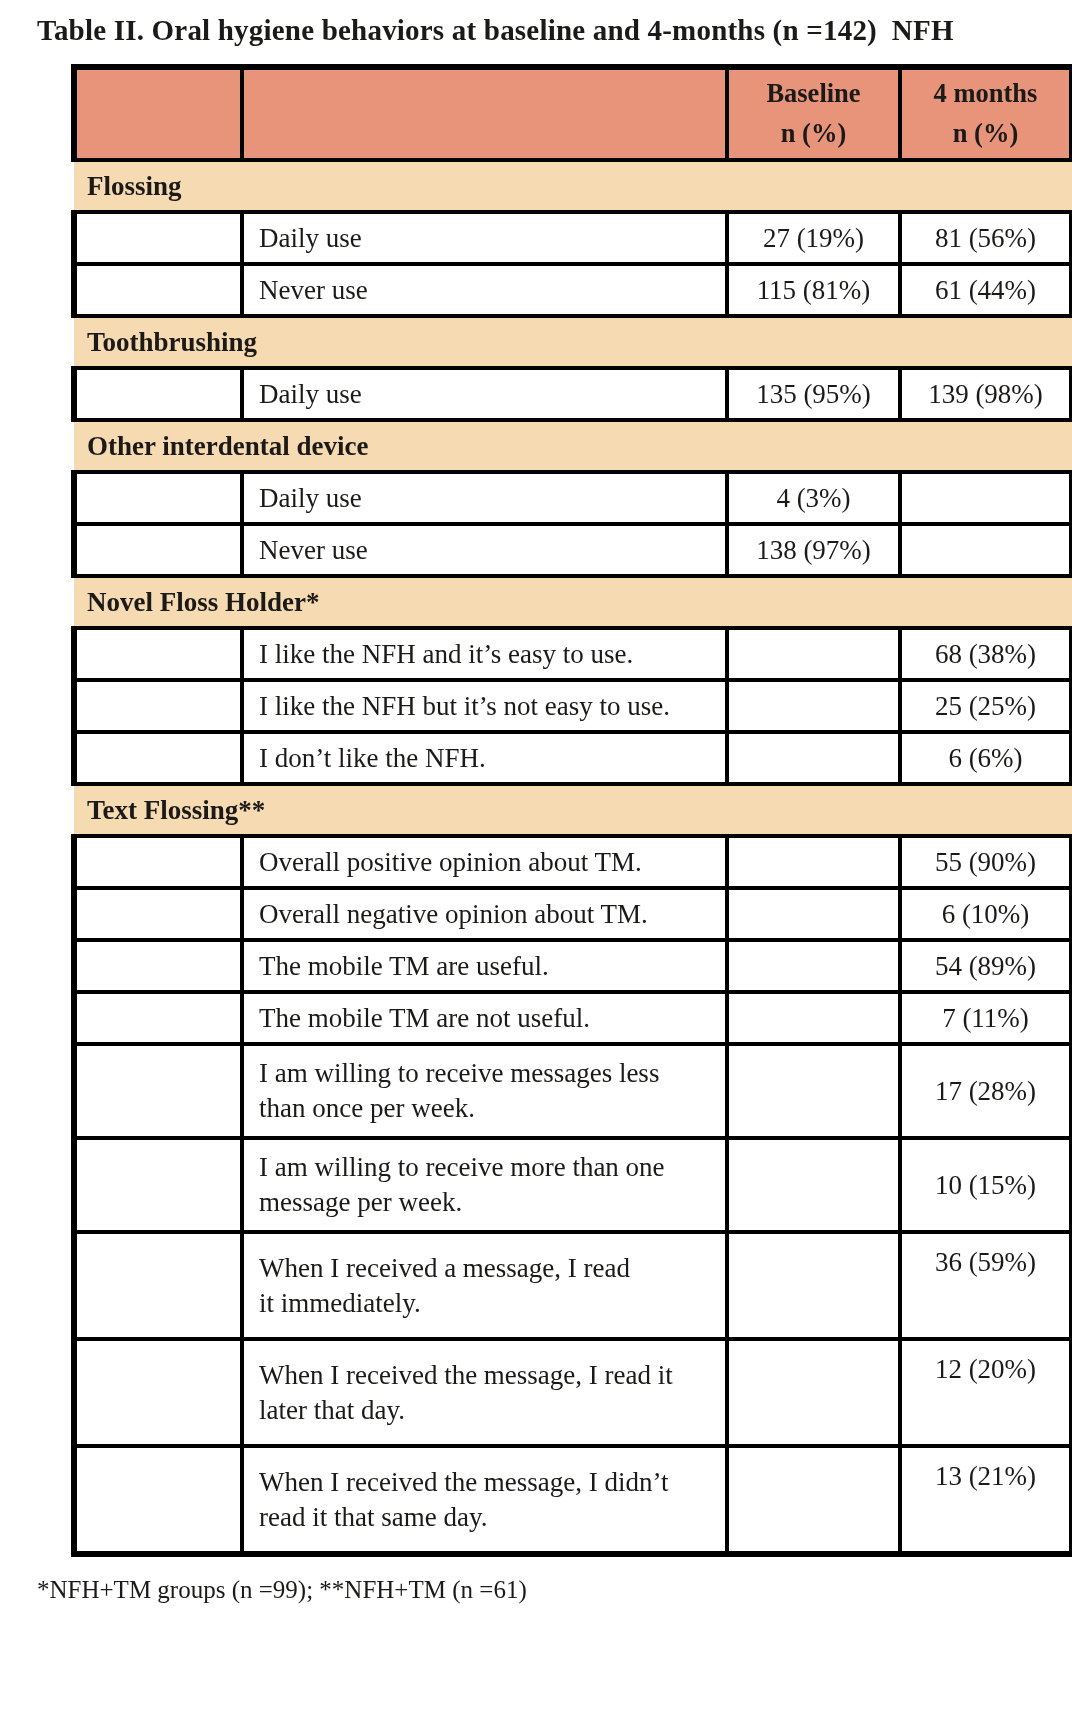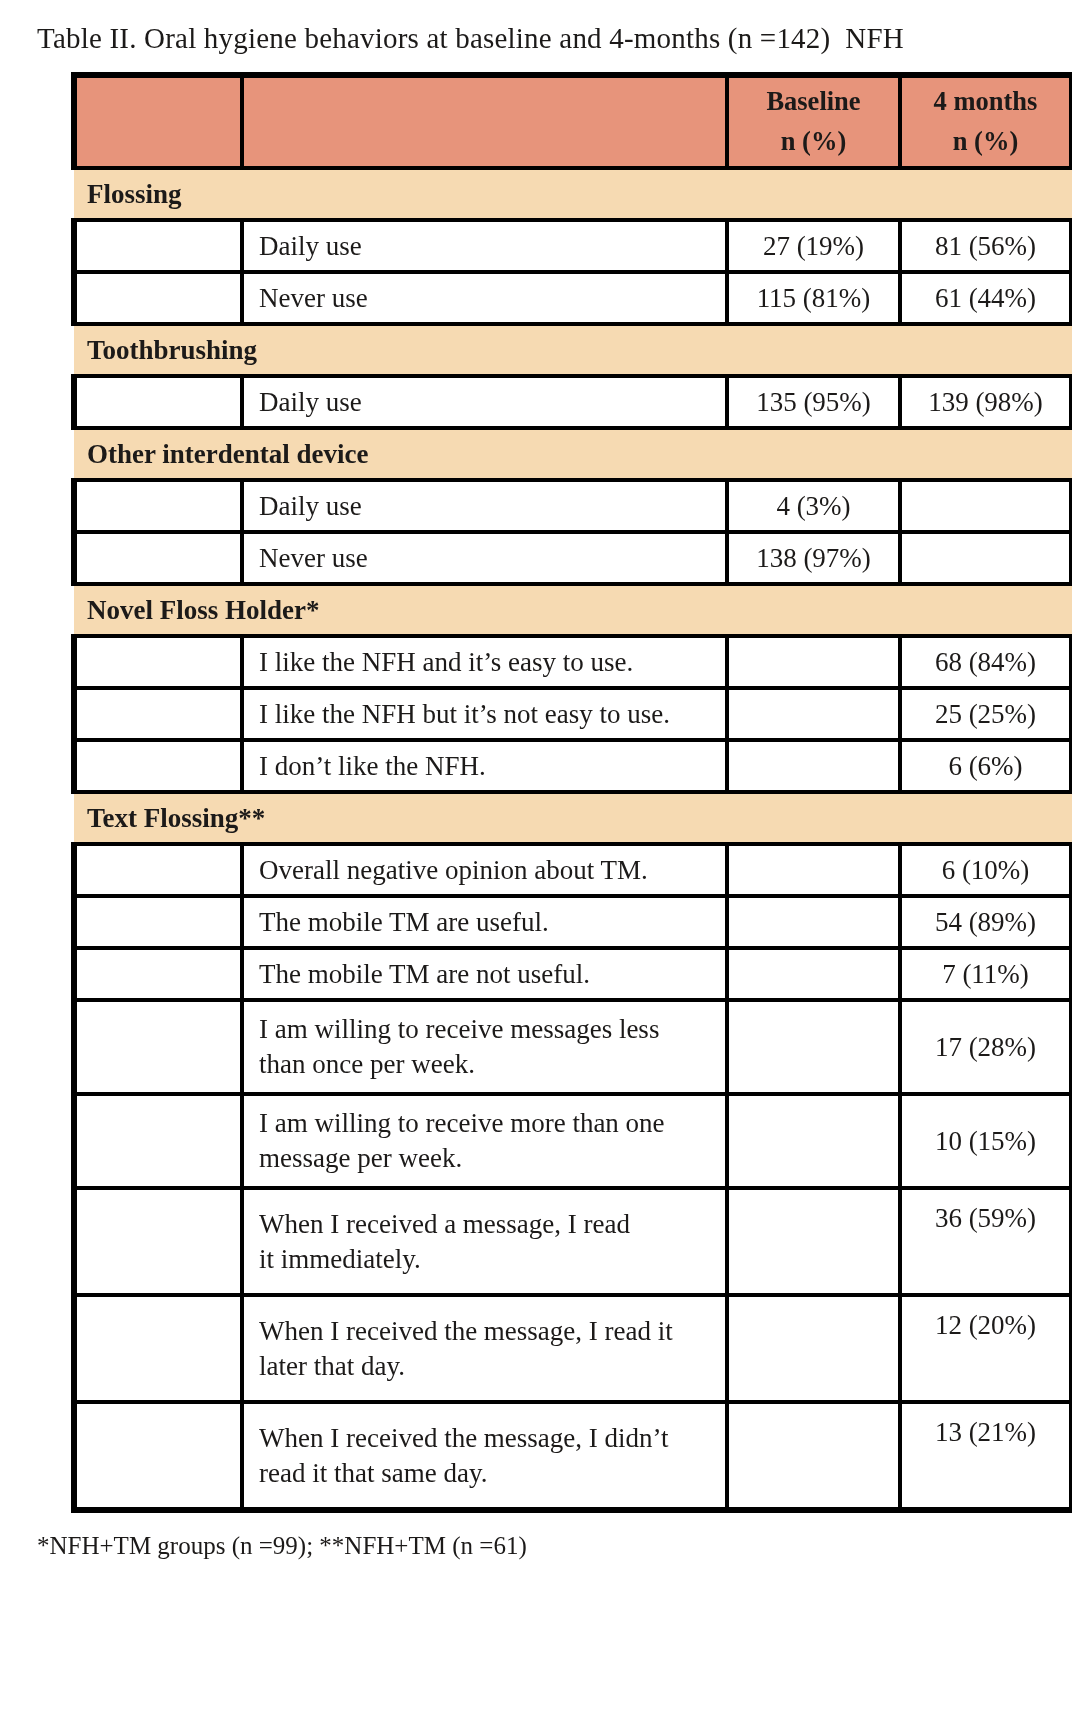--- a/index.html
+++ b/index.html
@@ -4,21 +4,21 @@
 <style>
   html,body{margin:0;padding:0;background:#ffffff;}
   body{
     width:1072px;height:1724px;
     font-family:"Liberation Serif","DejaVu Serif",serif;
     color:#1c1a19;
     -webkit-font-smoothing:antialiased;
   }
   .page{padding:14px 37px 0 37px;}
   .title{
-    font-size:29px;font-weight:normal;margin:8px 0 17px 0;
+    font-size:29px;font-weight:bold;margin:0 0 17px 0;
     white-space:pre-wrap;letter-spacing:.2px;
   }
   table.main{
     border-collapse:collapse;
     width:998px;
     table-layout:fixed;
     margin-left:34px;
   }
   td{border:4px solid var(--border,#000);padding:0;overflow:hidden;}
   tr:first-child td{border-top-width:6px;}
@@ -109,37 +109,43 @@
         <td class="val"></td>
       </tr>
 
       <tr class="sec">
         <td colspan="4">Novel Floss Holder*</td>
       </tr>
       <tr class="row">
         <td></td>
         <td class="lbl">I like the NFH and it’s easy to use.</td>
         <td class="val"></td>
-        <td class="val">68 (84%)</td>
+        <td class="val">68 (38%)</td>
       </tr>
       <tr class="row">
         <td></td>
         <td class="lbl">I like the NFH but it’s not easy to use.</td>
         <td class="val"></td>
         <td class="val">25 (25%)</td>
       </tr>
       <tr class="row">
         <td></td>
         <td class="lbl">I don’t like the NFH.</td>
         <td class="val"></td>
         <td class="val">6 (6%)</td>
       </tr>
 
       <tr class="sec">
         <td colspan="4">Text Flossing**</td>
+      </tr>
+      <tr class="row">
+        <td></td>
+        <td class="lbl">Overall positive opinion about TM.</td>
+        <td class="val"></td>
+        <td class="val">55 (90%)</td>
       </tr>
       <tr class="row">
         <td></td>
         <td class="lbl">Overall negative opinion about TM.</td>
         <td class="val"></td>
         <td class="val">6 (10%)</td>
       </tr>
       <tr class="row">
         <td></td>
         <td class="lbl">The mobile TM are useful.</td>

